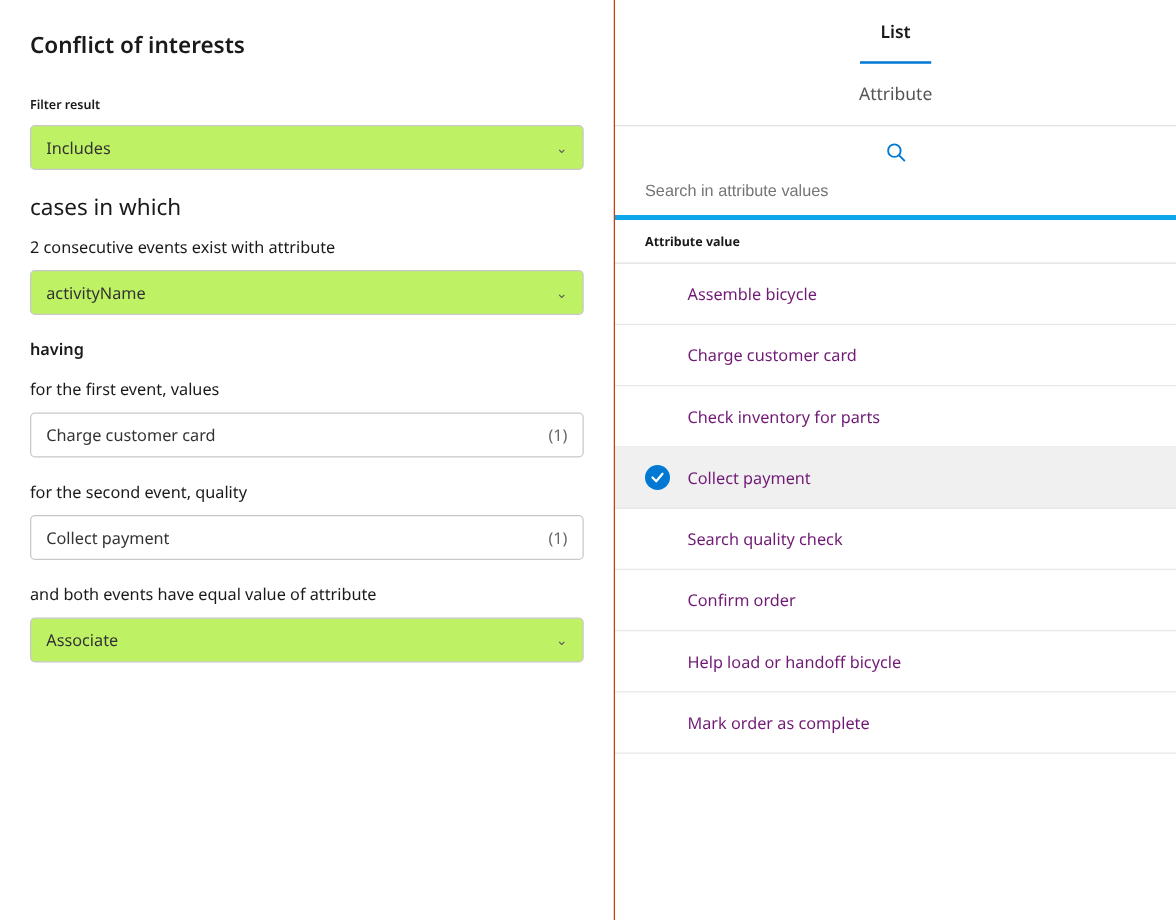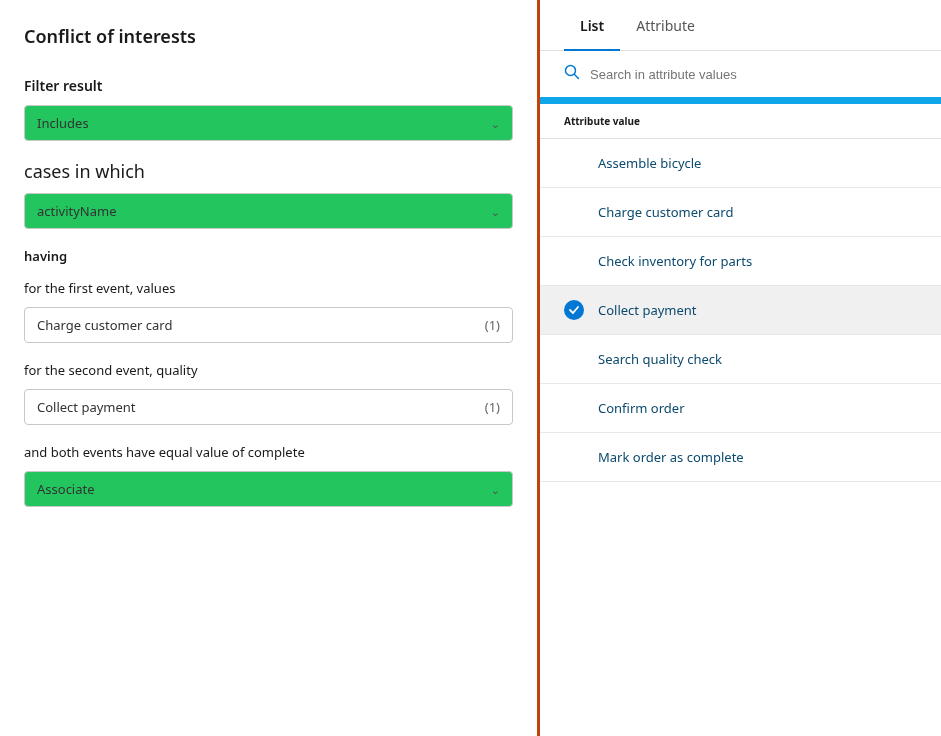--- a/index.html
+++ b/index.html
@@ -9,56 +9,56 @@
       color: #1a1a1a;
       background: #fff;
       height: 736px;
       width: 941px;
       overflow: hidden;
       display: flex;
     }
 
     
     .left-panel {
-      width: 540px;
+      width: 492px;
       padding: 24px 24px;
-      border-right: 3px solid #c2410c;
+      border-right: 1px solid #c2410c;
       overflow-y: auto;
     }
 
     .page-title {
       font-size: 18px;
       font-weight: 600;
       margin-bottom: 28px;
       color: #1a1a1a;
     }
 
     .section-label {
-      font-size: 14px;
+      font-size: 10px;
       font-weight: 600;
       margin-bottom: 10px;
       color: #1a1a1a;
     }
 
     .sub-label {
       font-size: 18px;
       color: #1a1a1a;
       margin-bottom: 10px;
     }
 
     .dropdown {
       width: 100%;
       border: 1px solid #c8c8c8;
       border-radius: 4px;
       padding: 8px 12px;
       display: flex;
       align-items: center;
       justify-content: space-between;
       cursor: pointer;
-      background: #22c55e;
+      background: #bef264;
       margin-bottom: 18px;
     }
 
     .dropdown-text {
       font-size: 13px;
       color: #333;
     }
 
     .dropdown-arrow {
       font-size: 11px;
@@ -106,20 +106,21 @@
       flex-direction: column;
       overflow: hidden;
     }
 
     .tab-bar {
       display: flex;
       align-items: center;
       padding: 0 24px;
       border-bottom: 1px solid #e0e0e0;
       gap: 0;
+      flex-direction: column;
     }
 
     .tab {
       padding: 16px 16px 14px 16px;
       font-size: 14px;
       cursor: pointer;
       color: #555;
       border-bottom: 2px solid transparent;
       margin-bottom: -1px;
     }
@@ -127,22 +128,23 @@
     .tab.active {
       color: #1a1a1a;
       font-weight: 600;
       border-bottom: 2px solid #0078d4;
     }
 
     .search-bar {
       display: flex;
       align-items: center;
       padding: 12px 24px;
-      border-bottom: 7px solid #0ea5e9;
+      border-bottom: 4px solid #0ea5e9;
       gap: 10px;
+      flex-direction: column;
     }
 
     .search-icon {
       color: #0078d4;
       font-size: 16px;
     }
 
     .search-input {
       border: none;
       outline: none;
@@ -195,58 +197,59 @@
     }
 
     .placeholder-circle {
       width: 20px;
       height: 20px;
       flex-shrink: 0;
     }
 
     .item-label {
       font-size: 13px;
-      color: #0c4a6e;
+      color: #701a75;
     }
   </style>
 </head>
 <body>
 
 <div class="left-panel">
   <div class="page-title">Conflict of interests</div>
 
   <div class="section-label">Filter result</div>
   <div class="dropdown">
     <span class="dropdown-text">Includes</span>
     <span class="dropdown-arrow">⌄</span>
   </div>
 
   <div class="sub-label">cases in which</div>
 
+  <div class="medium-text">2 consecutive events exist with attribute</div>
 
   <div class="dropdown">
     <span class="dropdown-text">activityName</span>
     <span class="dropdown-arrow">⌄</span>
   </div>
 
   <div class="bold-text">having</div>
 
   <div class="medium-text">for the first event, values</div>
   <div class="value-box">
     <span class="value-text">Charge customer card</span>
     <span class="value-count">(1)</span>
   </div>
 
   <div class="medium-text">for the second event, quality</div>
   <div class="value-box">
     <span class="value-text">Collect payment</span>
     <span class="value-count">(1)</span>
   </div>
 
-  <div class="medium-text">and both events have equal value of complete</div>
+  <div class="medium-text">and both events have equal value of attribute</div>
   <div class="dropdown">
     <span class="dropdown-text">Associate</span>
     <span class="dropdown-arrow">⌄</span>
   </div>
 </div>
 
 <div class="right-panel">
   <div class="tab-bar">
     <div class="tab active">
       <span>List</span>
@@ -292,16 +295,20 @@
     <div class="list-item">
       <div class="placeholder-circle"></div>
       <span class="item-label">Search quality check</span>
     </div>
     <div class="list-item">
       <div class="placeholder-circle"></div>
       <span class="item-label">Confirm order</span>
     </div>
     <div class="list-item">
       <div class="placeholder-circle"></div>
+      <span class="item-label">Help load or handoff bicycle</span>
+    </div>
+    <div class="list-item">
+      <div class="placeholder-circle"></div>
       <span class="item-label">Mark order as complete</span>
     </div>
   </div>
 </div>
 
 </body></html>

